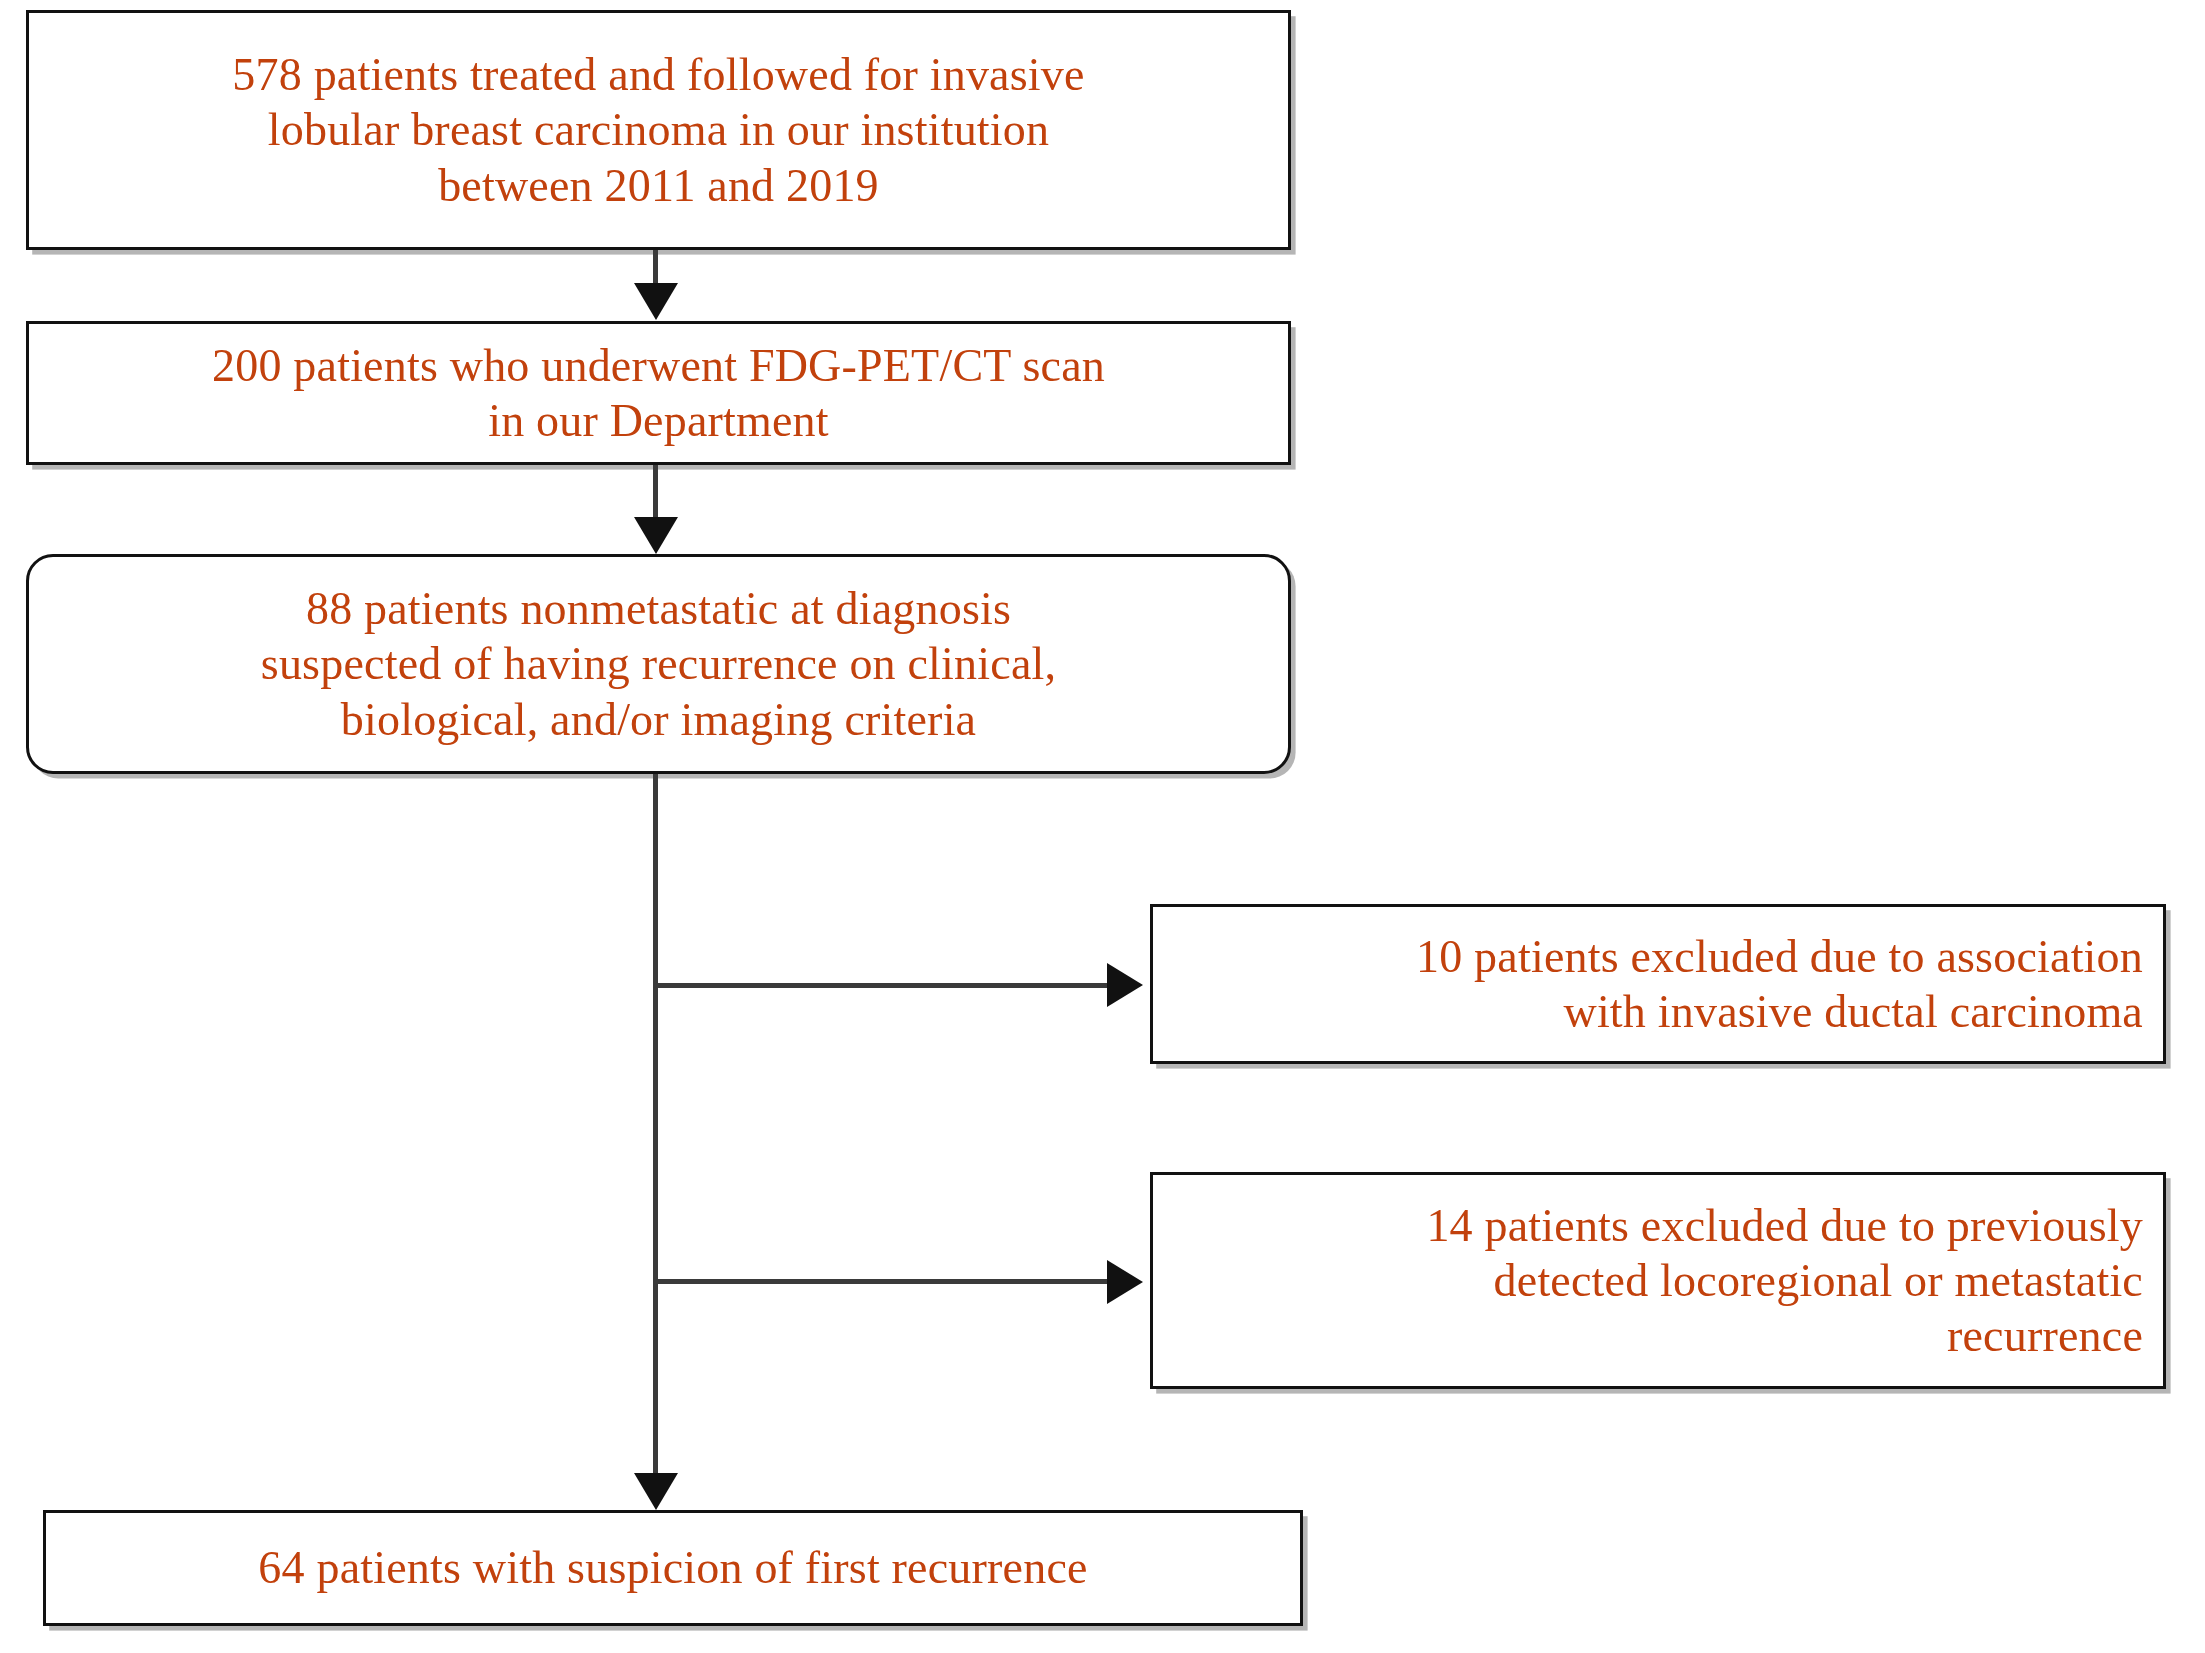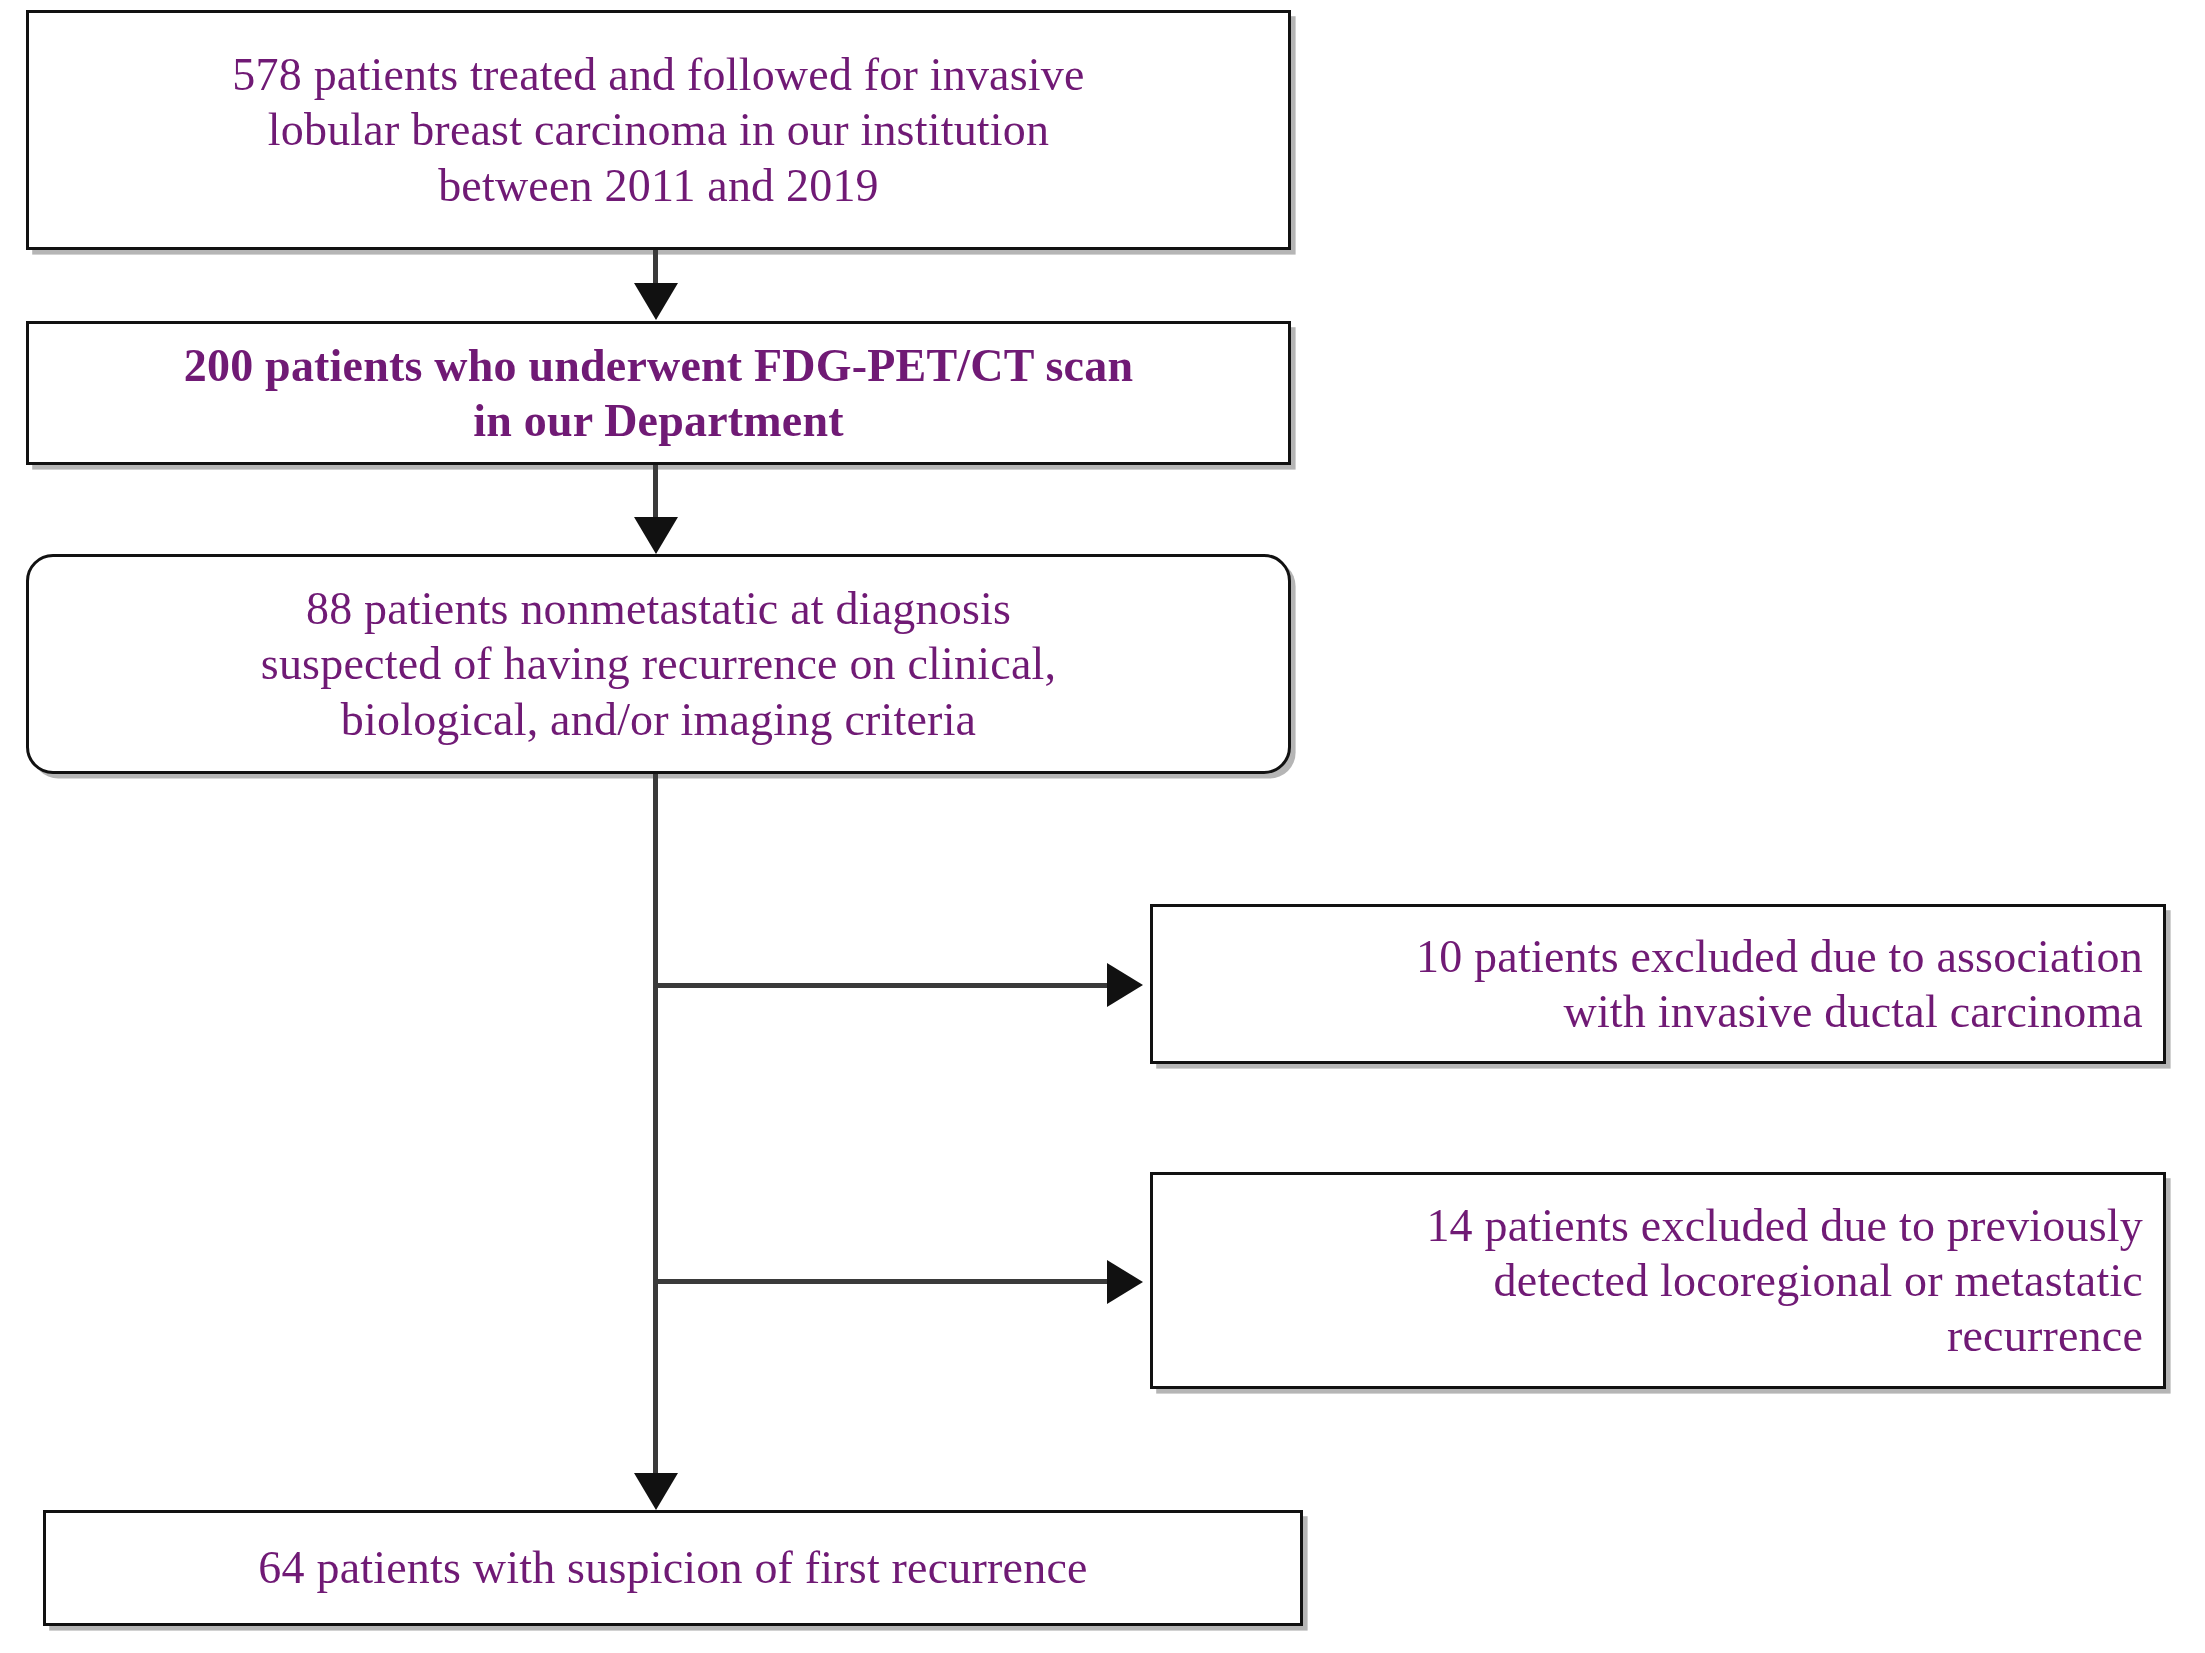--- a/index.html
+++ b/index.html
@@ -25,32 +25,32 @@
     border: 3.9px solid #111111;
     box-shadow: 5.4px 5.4px 0 -0.8px rgba(120,120,120,0.55);
     display: flex;
     align-items: center;
     justify-content: center;
     text-align: center;
   }
   .flow-box .box-text {
     display: block;
     width: 100%;
-    color: #701a75;
+    color: #c2410c;
     font-size: 46px;
     line-height: 1.20;
     letter-spacing: 0.2px;
     padding: 0 20px;
     box-sizing: border-box;
     white-space: pre-line;
   }
 
   
   #box-cohort      { left: 26px;   top: 10px;   width: 1265px; height: 240px; }
-  #box-petct       { left: 26px;   top: 321px;  width: 1265px; height: 144px; font-weight: bold; }
+  #box-petct       { left: 26px;   top: 321px;  width: 1265px; height: 144px; }
   #box-nonmeta     { left: 26px;   top: 554px;  width: 1265px; height: 220px; border-radius: 27px; }
   #box-excl-ductal { left: 1150px; top: 904px; width: 1016px; height: 160px; text-align: right; }
   #box-excl-prior  { left: 1150px; top: 1172px; width: 1016px; height: 217px; text-align: right; }
   #box-final       { left: 43px;   top: 1510px; width: 1260px; height: 116px; justify-content: flex-end; }
 
   
   .vline {
     position: absolute;
     width: 4.6px;
     background: #3a3a3a;

